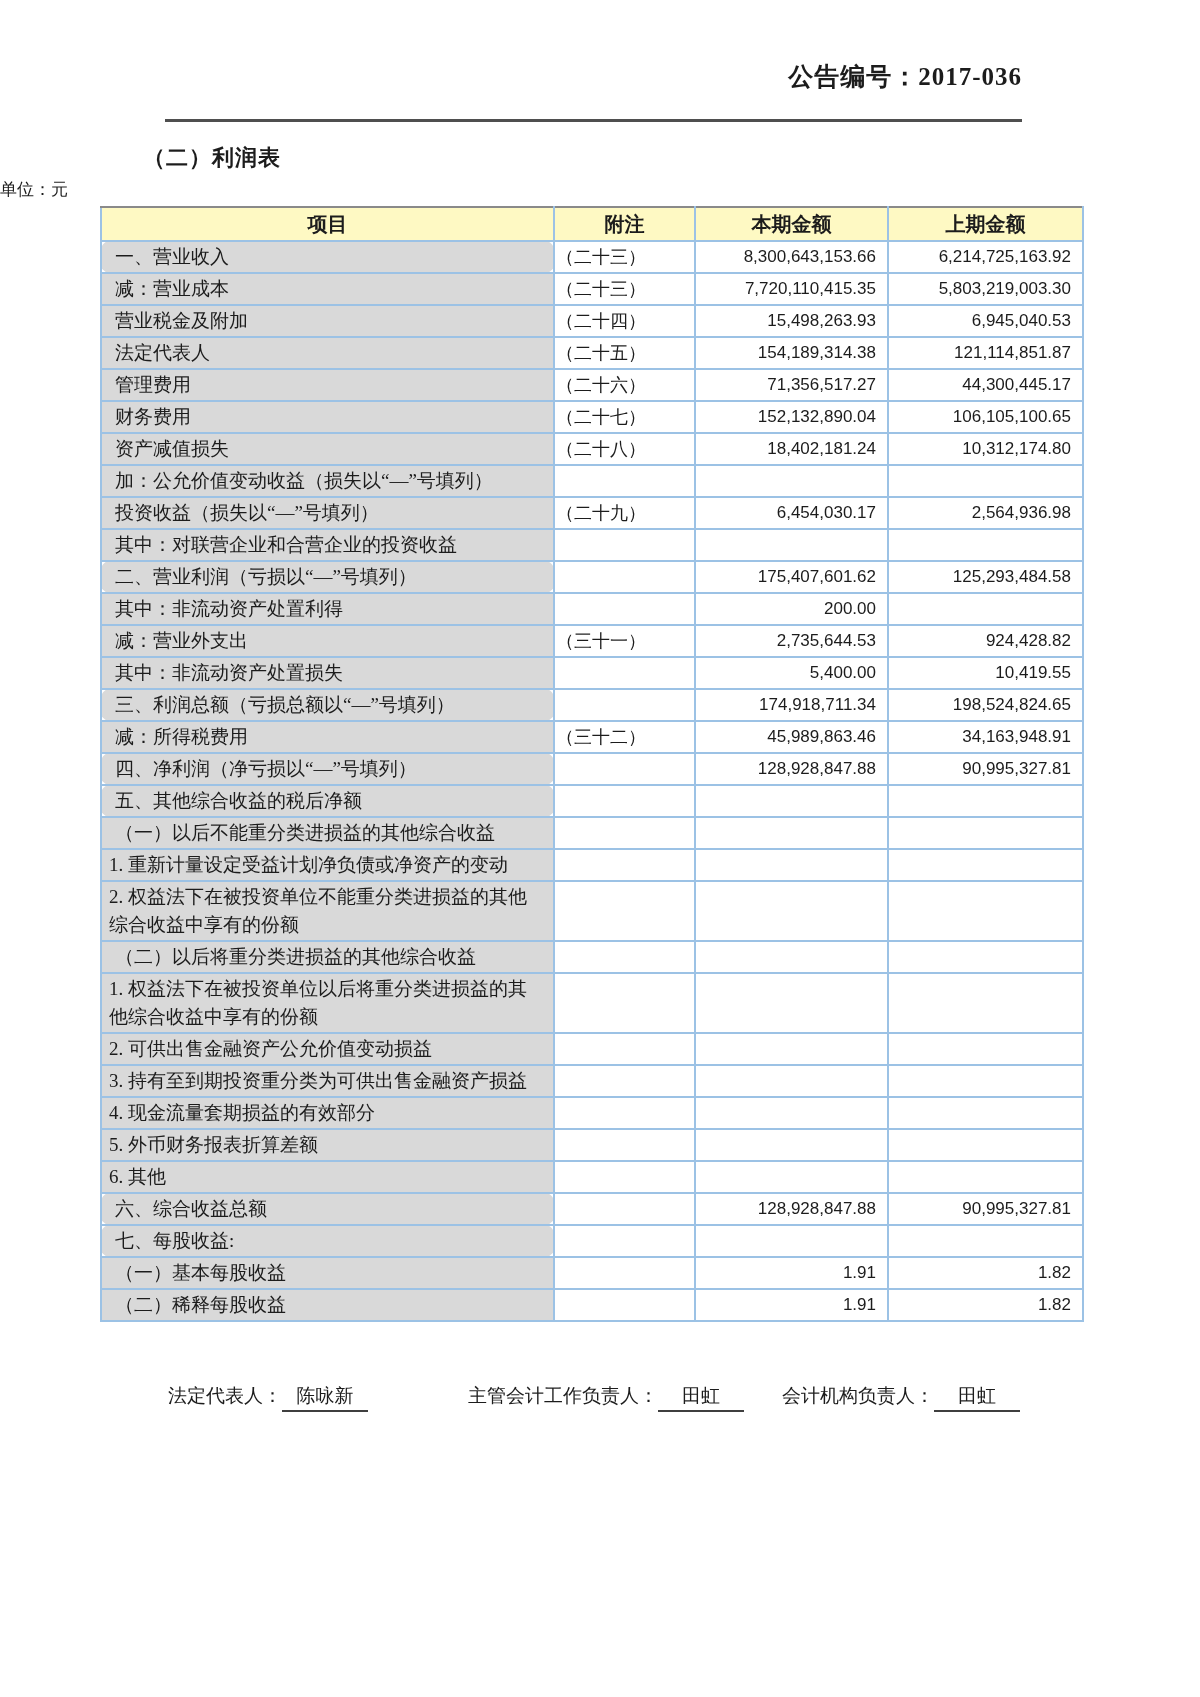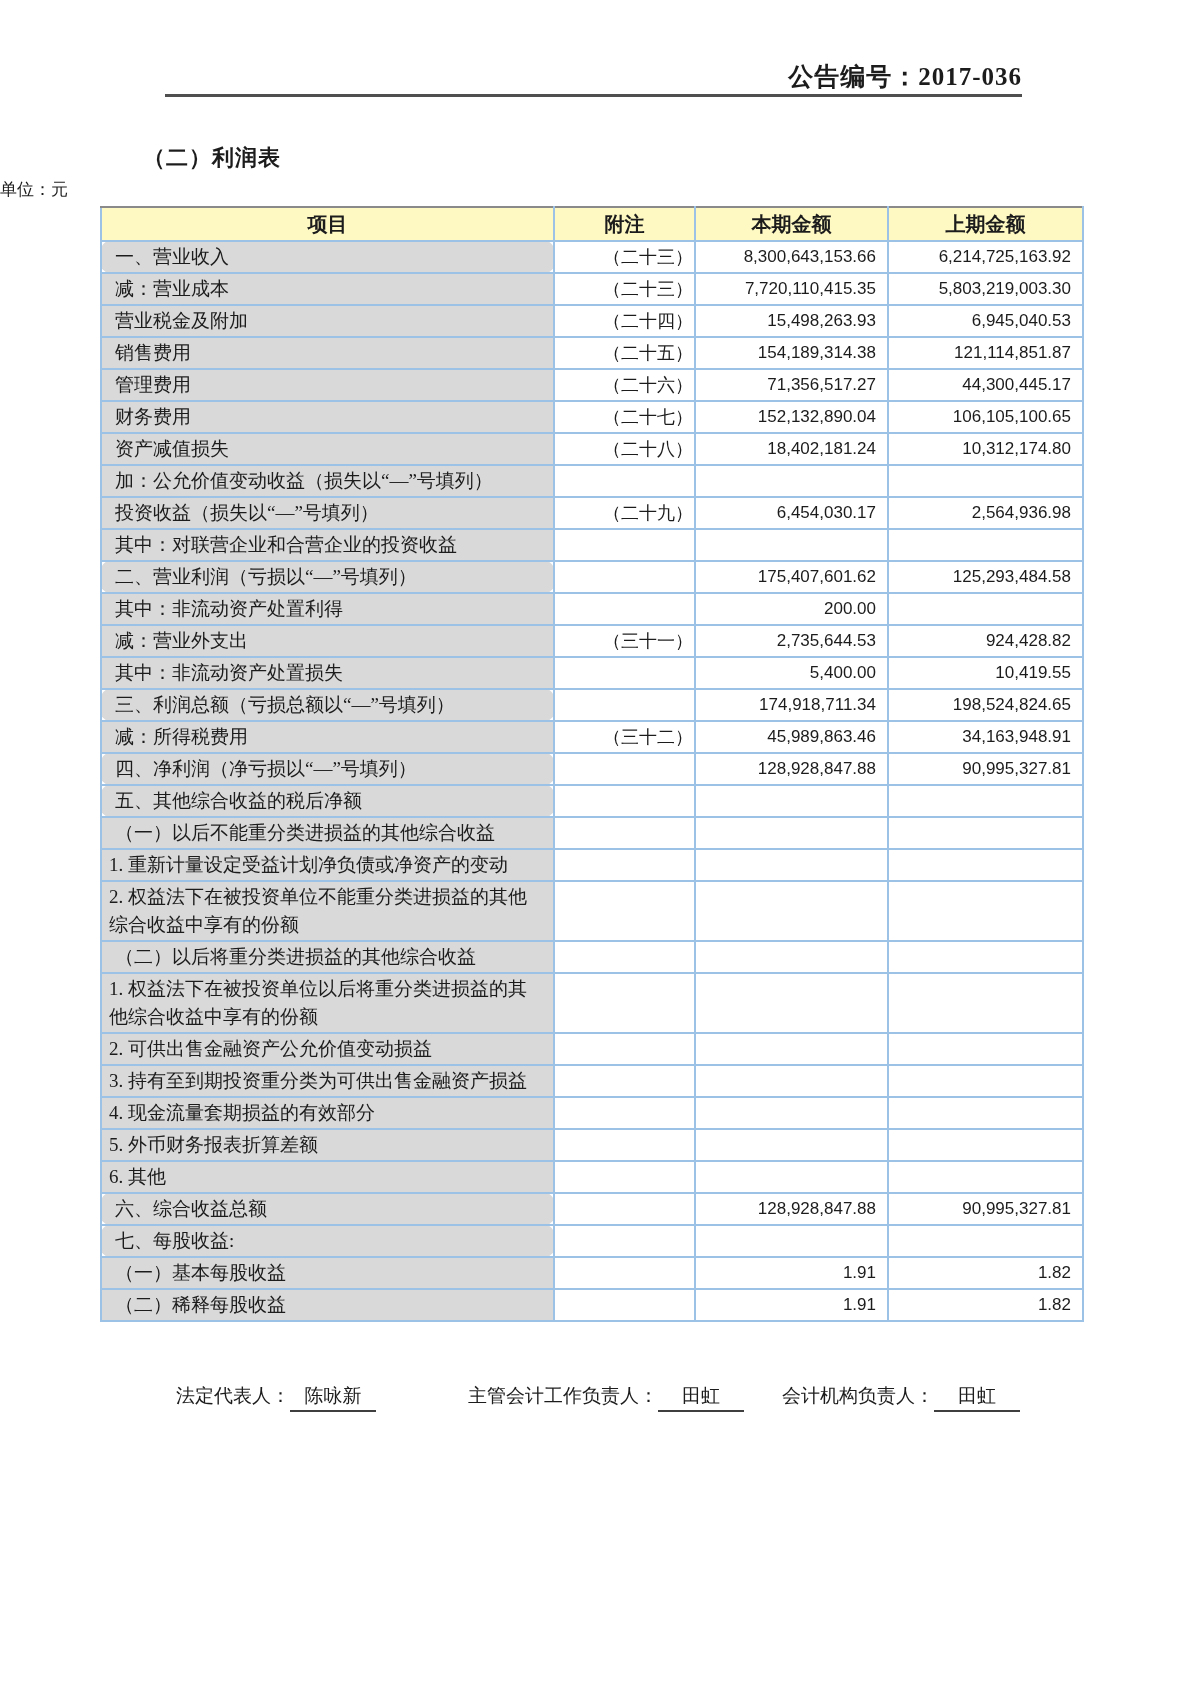--- a/index.html
+++ b/index.html
@@ -17,21 +17,21 @@
   }
   .announce-bar {
     position: absolute;
     top: 60px;
     left: 165px;
     width: 857px;
     text-align: right;
     font-size: 25px;
     font-weight: bold;
     letter-spacing: 1px;
-    padding-bottom: 1px;
+    padding-bottom: 26px;
     border-bottom: 3px solid #4f4f4f;
   }
   .section-title {
     position: absolute;
     top: 143px;
     left: 143px;
     font-size: 22px;
     font-weight: bold;
     letter-spacing: 1px;
     font-family: Liberation Mono, monospace;
@@ -69,41 +69,41 @@
     background: #D9D9D9;
     font-size: 19px;
     line-height: 28px;
     padding: 1px 8px 1px 13px;
     height: 29px;
   }
   tr.bold td.item { font-weight: normal; border-radius: 9px; }
   td.item.ind1 { }
   td.item.ind2 { padding-left: 7px; }
   td.note {
-    text-align: right;
+    text-align: left;
     font-size: 18px;
     background: #ffffff;
     font-family: Liberation Mono, monospace;
   }
   td.amt {
     text-align: right;
     font-family: "Liberation Sans", "DejaVu Sans", sans-serif;
     font-size: 17px;
     padding-right: 11px;
     background: #ffffff;
   }
   .signatures {
     position: absolute;
     top: 1383px;
     left: 0;
     width: 1200px;
     font-size: 19px;
   }
   .sig-group { position: absolute; white-space: nowrap; }
-  .sig-0 { left: 176px; }
+  .sig-0 { left: 168px; }
   .sig-1 { left: 468px; }
   .sig-2 { left: 782px; }
   .sig-name {
     display: inline-block;
     min-width: 62px;
     text-align: center;
     border-bottom: 2px solid #3f3f3f;
     padding: 0 12px 1px 12px;
   }
 </style>
@@ -144,21 +144,21 @@
         <td class="amt">7,720,110,415.35</td>
         <td class="amt">5,803,219,003.30</td>
       </tr>
       <tr>
         <td class="item ind1">营业税金及附加</td>
         <td class="note">（二十四）</td>
         <td class="amt">15,498,263.93</td>
         <td class="amt">6,945,040.53</td>
       </tr>
       <tr>
-        <td class="item ind1">销售费用</td>
+        <td class="item ind1">法定代表人</td>
         <td class="note">（二十五）</td>
         <td class="amt">154,189,314.38</td>
         <td class="amt">121,114,851.87</td>
       </tr>
       <tr>
         <td class="item ind1">管理费用</td>
         <td class="note">（二十六）</td>
         <td class="amt">71,356,517.27</td>
         <td class="amt">44,300,445.17</td>
       </tr>

